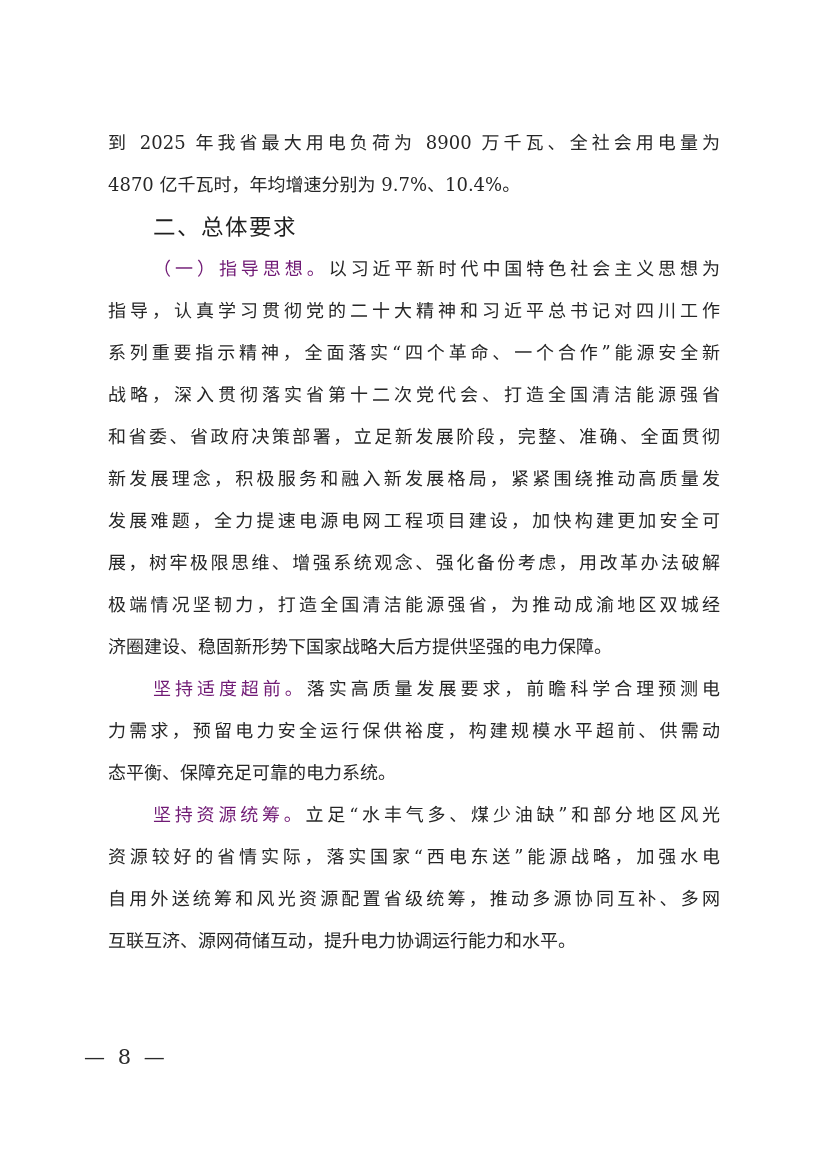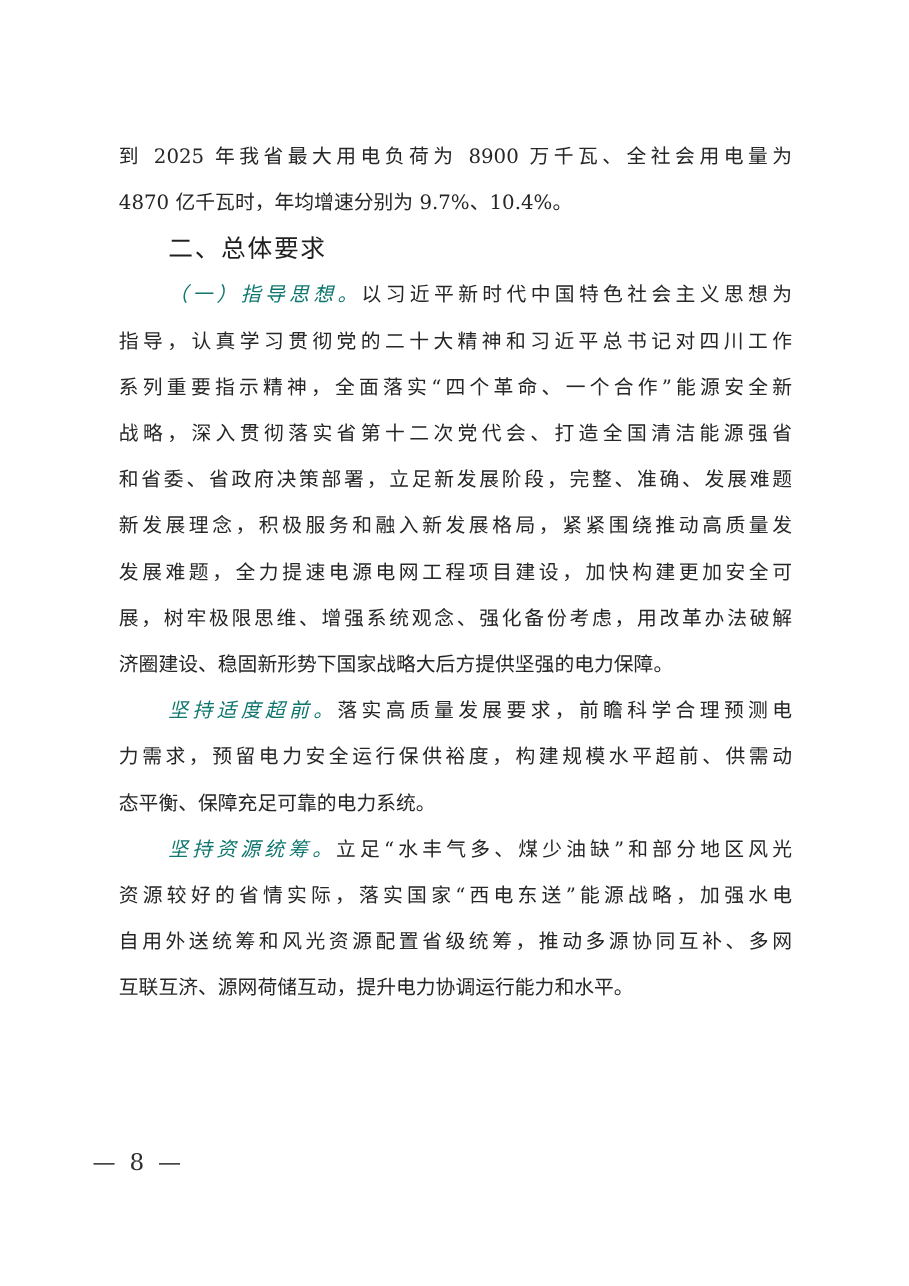--- a/index.html
+++ b/index.html
@@ -45,22 +45,21 @@
     line-height: 42px;
     font-size: 22.5px;
     font-weight: 400;
     font-family: "DejaVu Sans", "Liberation Sans", sans-serif;
     text-indent: 45px;
     letter-spacing: 1.5px;
     color: #1f1f1f;
   }
   .lead {
     
-    color: #0f766e;
-    font-style: italic;
+    color: #701a75;
   }
   .page-number {
     position: absolute;
     left: 84px;
     top: 1036px;
     height: 42px;
     line-height: 42px;
     font-size: 21px;
     letter-spacing: 3px;
     color: #2b2b2b;
@@ -74,24 +73,25 @@
 
     <p class="ln j"><span>到 2025 年我省最大用电负荷为 8900 万千瓦、全社会用电量为</span></p>
     <p class="ln"><span>4870 亿千瓦时，年均增速分别为 9.7%、10.4%。</span></p>
 
     <h2 class="heading">二、总体要求</h2>
 
     <p class="ln j ind"><span class="lead">（一）指导思想。</span><span>以习近平新时代中国特色社会主义思想为</span></p>
     <p class="ln j"><span>指导，认真学习贯彻党的二十大精神和习近平总书记对四川工作</span></p>
     <p class="ln j"><span>系列重要指示精神，全面落实“四个革命、一个合作”能源安全新</span></p>
     <p class="ln j"><span>战略，深入贯彻落实省第十二次党代会、打造全国清洁能源强省</span></p>
-    <p class="ln j"><span>和省委、省政府决策部署，立足新发展阶段，完整、准确、发展难题</span></p>
+    <p class="ln j"><span>和省委、省政府决策部署，立足新发展阶段，完整、准确、全面贯彻</span></p>
     <p class="ln j"><span>新发展理念，积极服务和融入新发展格局，紧紧围绕推动高质量发</span></p>
     <p class="ln j"><span>发展难题，全力提速电源电网工程项目建设，加快构建更加安全可</span></p>
     <p class="ln j"><span>展，树牢极限思维、增强系统观念、强化备份考虑，用改革办法破解</span></p>
+    <p class="ln j"><span>极端情况坚韧力，打造全国清洁能源强省，为推动成渝地区双城经</span></p>
     <p class="ln"><span>济圈建设、稳固新形势下国家战略大后方提供坚强的电力保障。</span></p>
 
 
     <p class="ln j ind"><span class="lead">坚持适度超前。</span><span>落实高质量发展要求，前瞻科学合理预测电</span></p>
     <p class="ln j"><span>力需求，预留电力安全运行保供裕度，构建规模水平超前、供需动</span></p>
     <p class="ln"><span>态平衡、保障充足可靠的电力系统。</span></p>
 
     <p class="ln j ind"><span class="lead">坚持资源统筹。</span><span>立足“水丰气多、煤少油缺”和部分地区风光</span></p>
     <p class="ln j"><span>资源较好的省情实际，落实国家“西电东送”能源战略，加强水电</span></p>
     <p class="ln j"><span>自用外送统筹和风光资源配置省级统筹，推动多源协同互补、多网</span></p>

